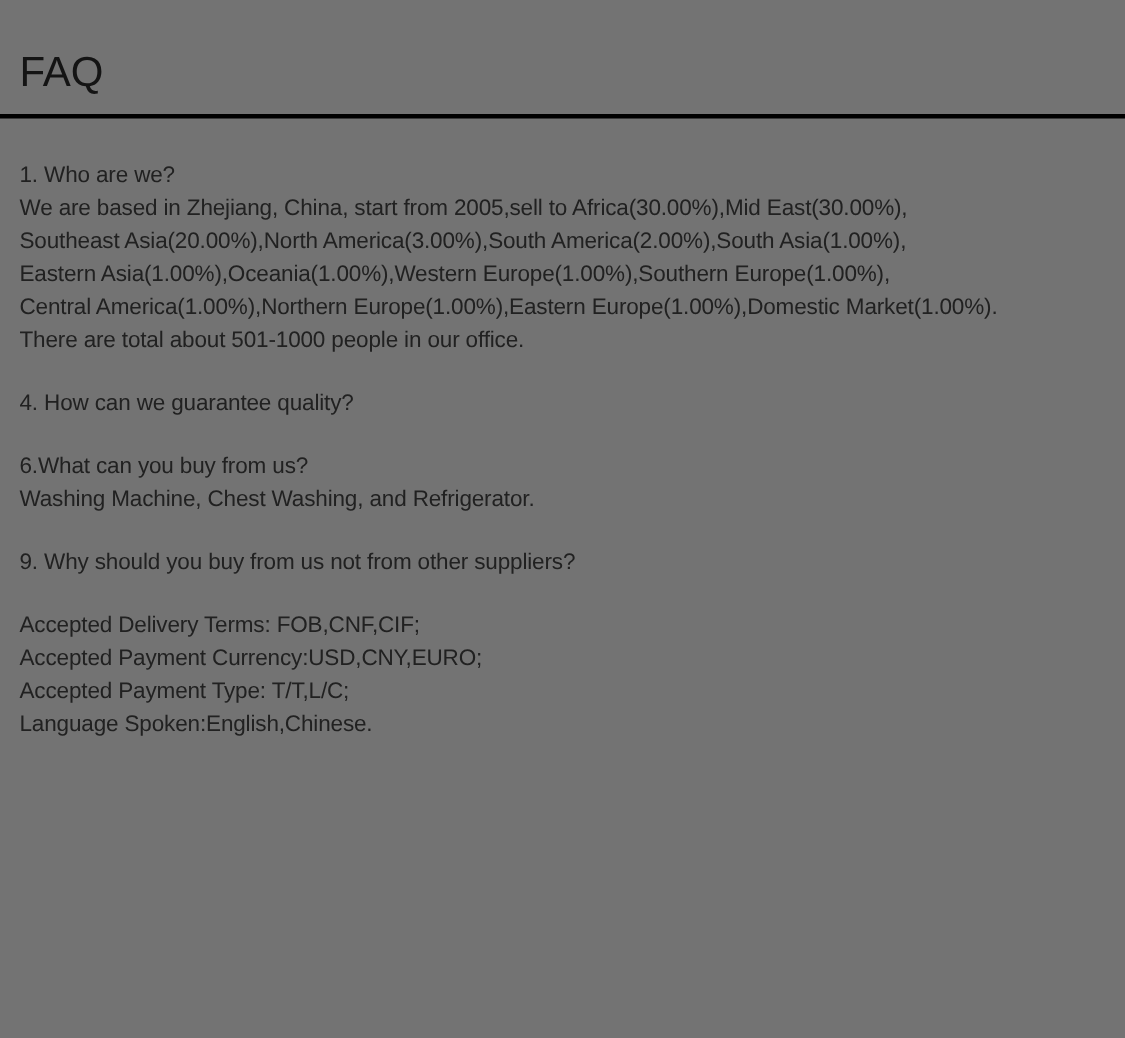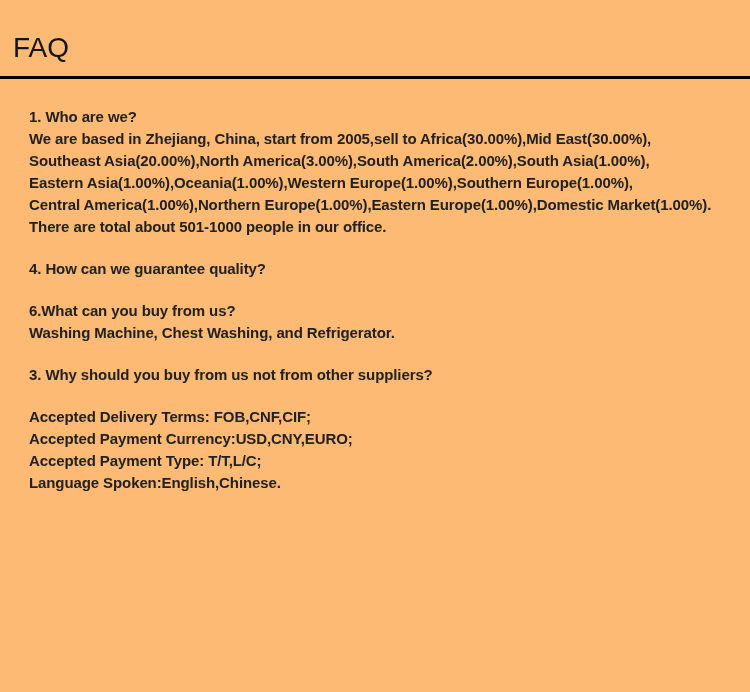--- a/index.html
+++ b/index.html
@@ -10,21 +10,21 @@
   body {
     width: 750px;
     height: 692px;
     overflow: hidden;
     font-family: "Liberation Sans", sans-serif;
   }
   .page {
     position: relative;
     width: 750px;
     height: 692px;
-    background: #fdba74;
+    background: #737373;
   }
   .page-title {
     margin: 0;
     padding: 31px 0 0 13px;
     font-size: 28px;
     line-height: 33px;
     font-weight: 400;
     color: #141414;
   }
   .divider {
@@ -35,22 +35,21 @@
   }
   .content {
     padding: 27px 0 0 13px;
     font-size: 15px;
     line-height: 22px;
     font-weight: 400;
     color: #212121;
     letter-spacing: -0.1px;
   }
   .faq-section {
-    margin: 0 0 20px 16px;
-    font-weight: bold;
+    margin: 0 0 20px 0;
   }
   .question, .answer {
     white-space: pre;
   }
 </style>
 </head>
 <body>
 
 <div class="page">
 
@@ -72,21 +71,21 @@
     <section class="faq-section">
       <div class="question">4. How can we guarantee quality?</div>
     </section>
 
     <section class="faq-section">
       <div class="question">6.What can you buy from us?</div>
       <div class="answer">Washing Machine, Chest Washing, and Refrigerator.</div>
     </section>
 
     <section class="faq-section">
-      <div class="question">3. Why should you buy from us not from other suppliers?</div>
+      <div class="question">9. Why should you buy from us not from other suppliers?</div>
     </section>
 
     <section class="faq-section">
       <div class="answer">Accepted Delivery Terms: FOB,CNF,CIF;
 Accepted Payment Currency:USD,CNY,EURO;
 Accepted Payment Type: T/T,L/C;
 Language Spoken:English,Chinese.</div>
     </section>
 
   </main>

